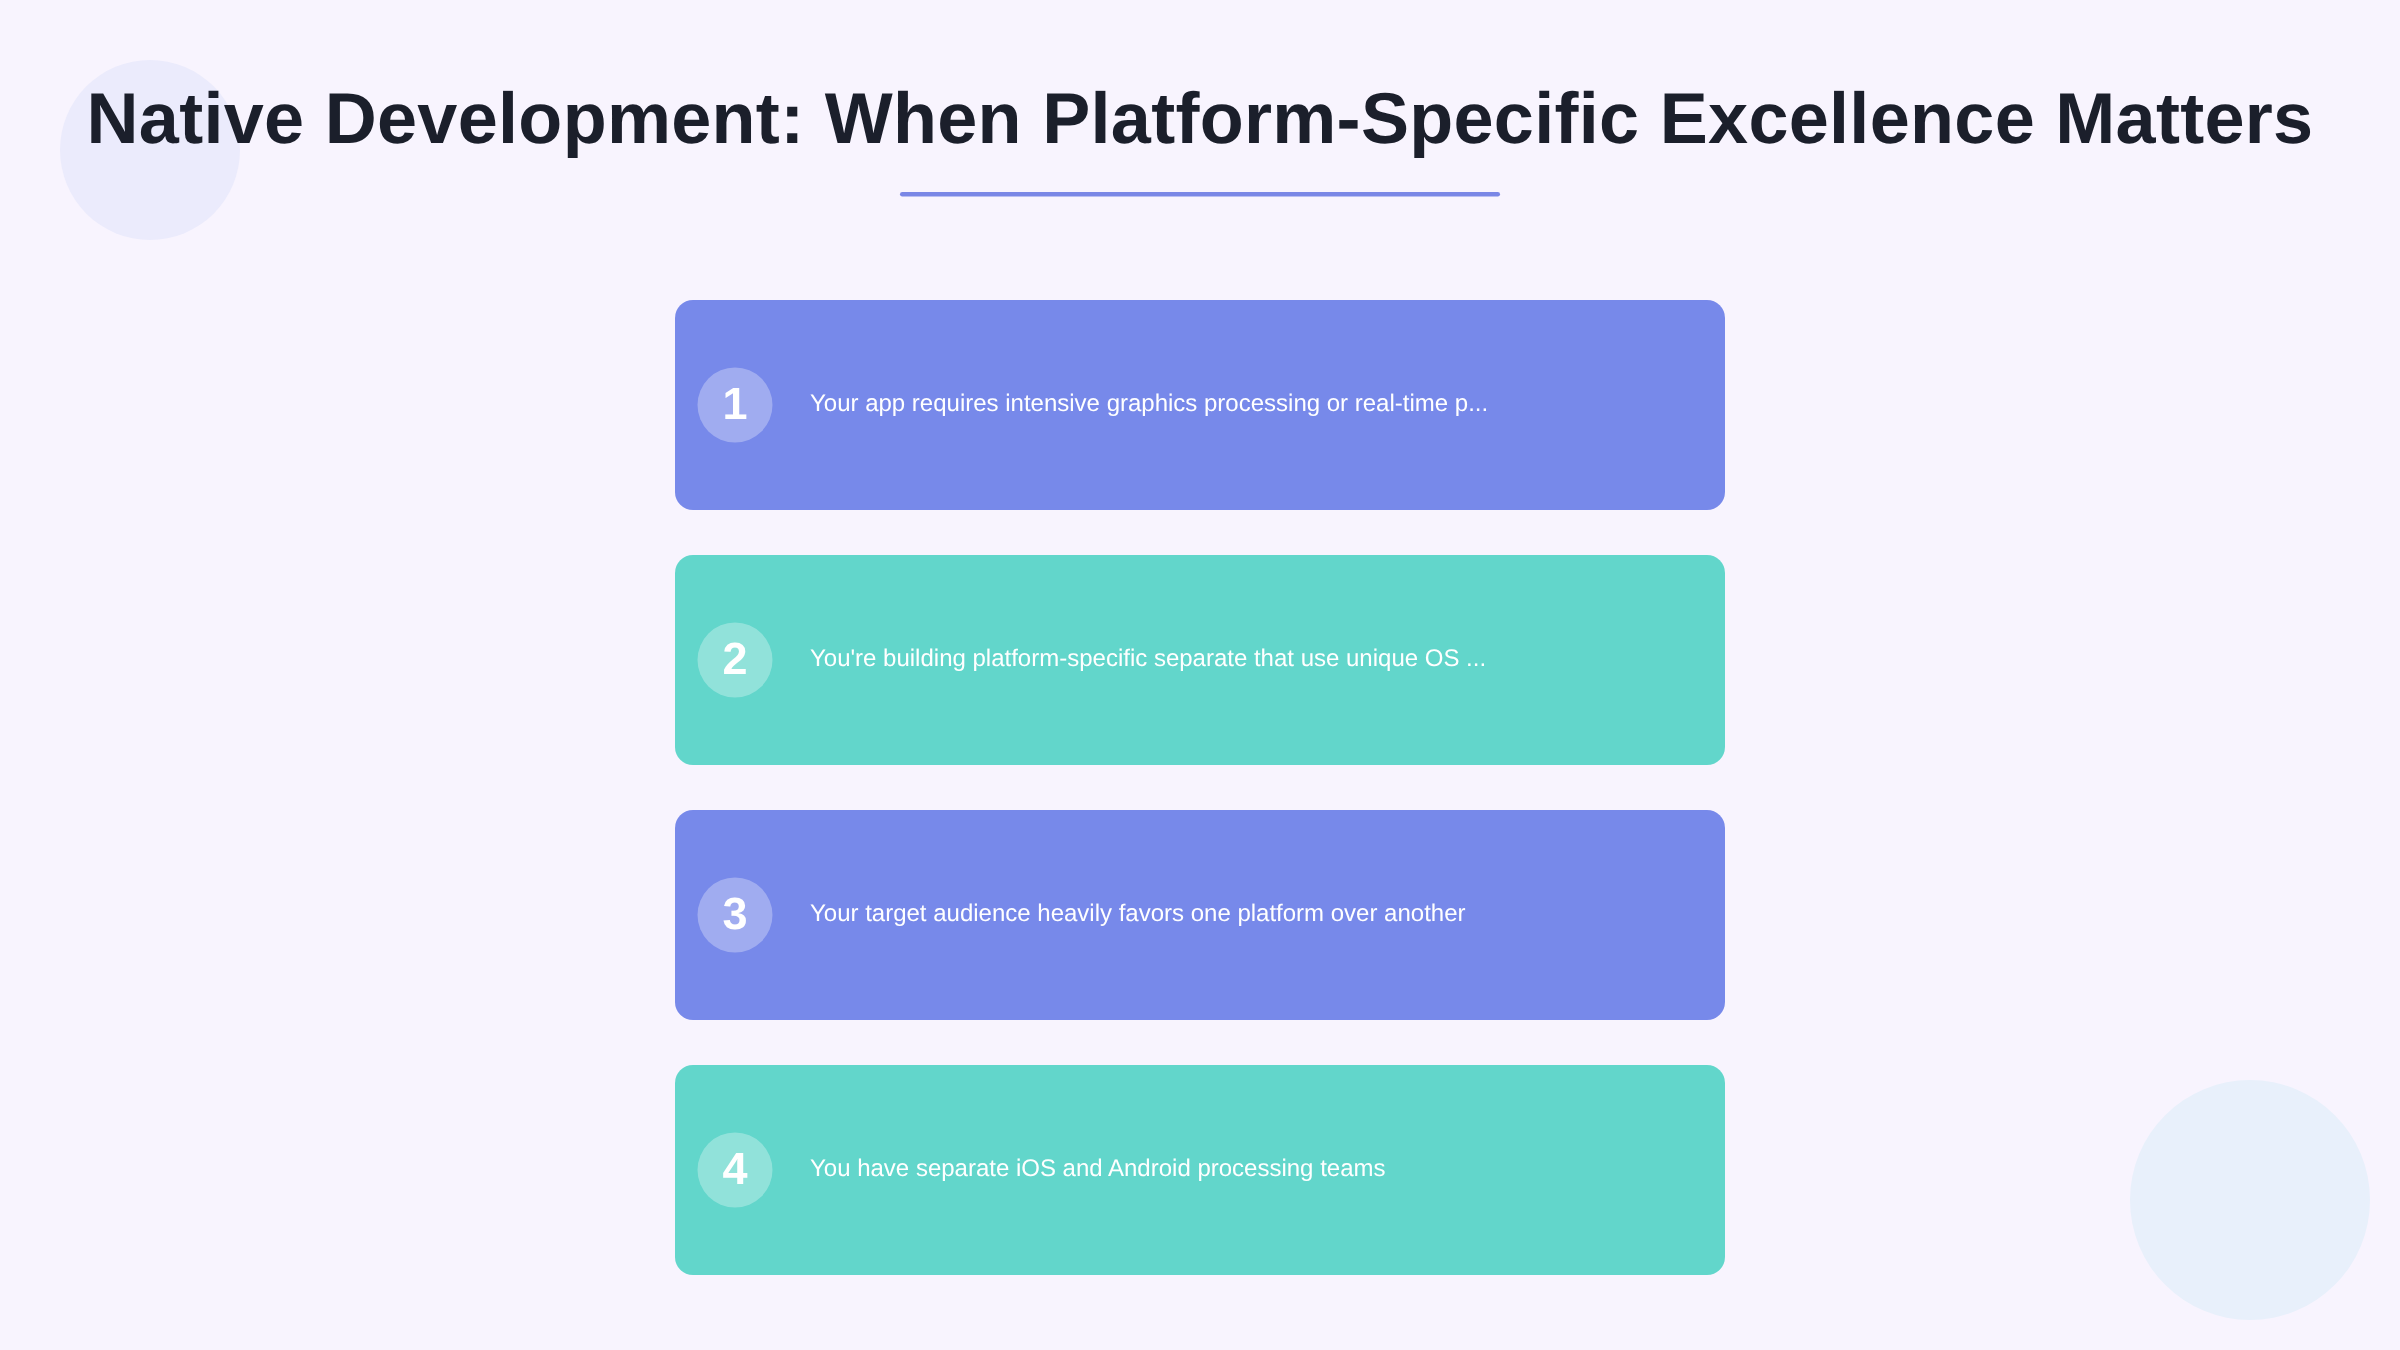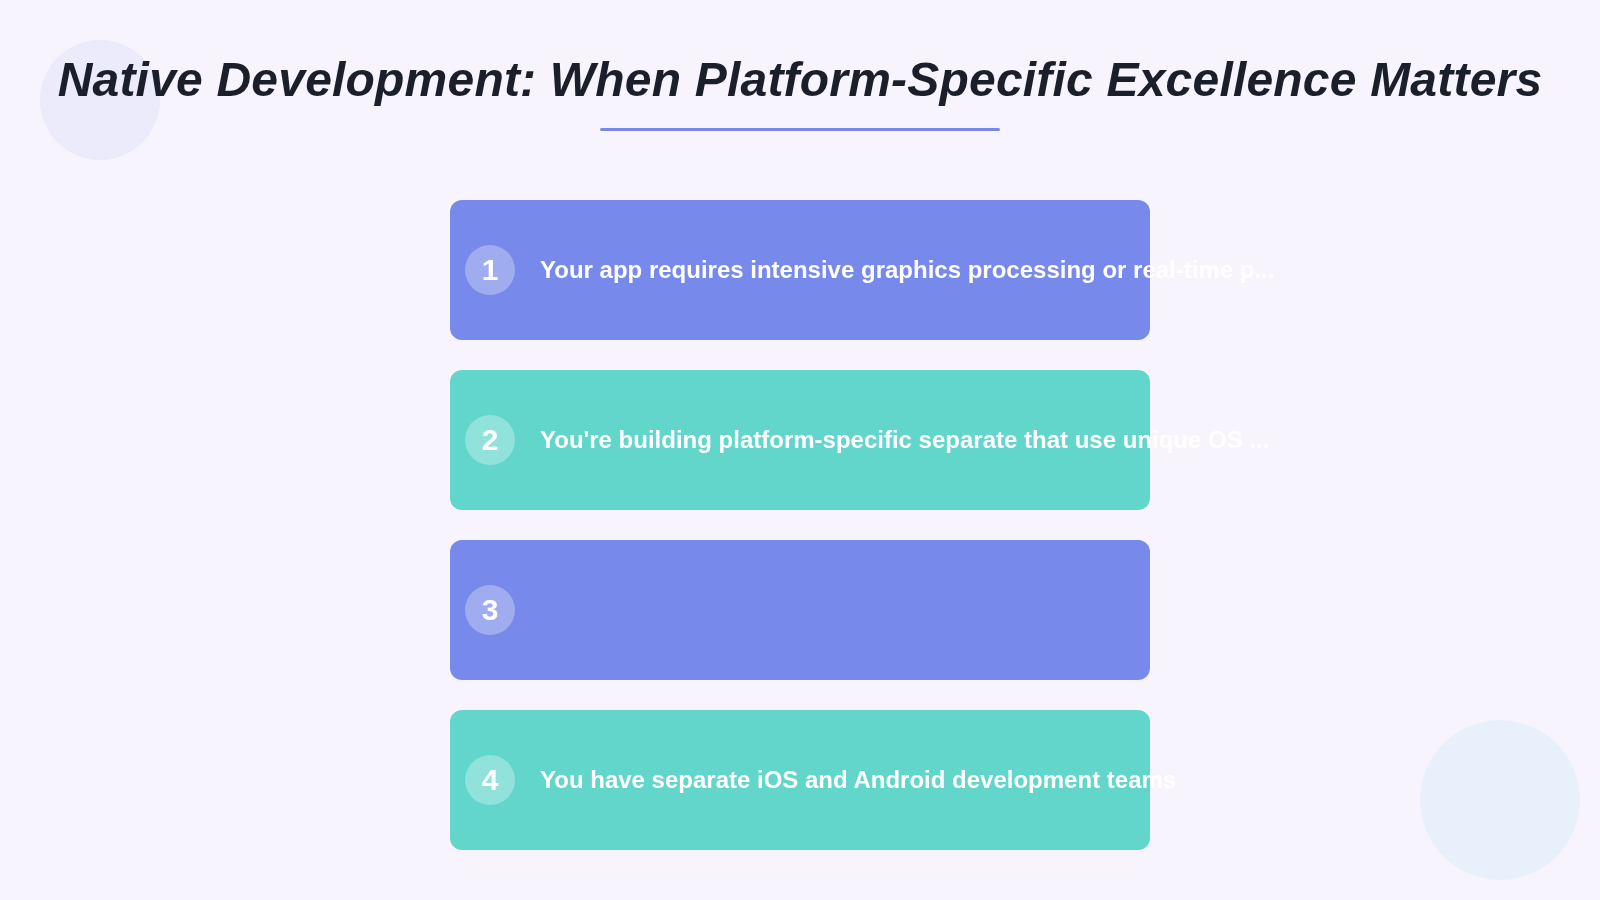--- a/index.html
+++ b/index.html
@@ -10,21 +10,20 @@
     font-family: "Liberation Sans", sans-serif;
   }
   .deco-circle { position: absolute; border-radius: 50%; }
   .deco-tl { left: 40px; top: 40px; width: 120px; height: 120px; background: #ebebfc; }
   .deco-br { left: 1420px; top: 720px; width: 160px; height: 160px; background: #e8f0fb; }
   .title {
     position: absolute; left: 0; right: 0; top: 52px;
     text-align: center; margin: 0;
     font-size: 48px; font-weight: bold; color: #1b1f2b;
     letter-spacing: 0.2px;
-    font-style: italic;
   }
   .underline {
     position: absolute; left: 600px; top: 128px; width: 400px; height: 3px;
     background: #7a87e6; border-radius: 2px;
   }
   .list {
     position: absolute; left: 450px; top: 200px; width: 700px;
     display: flex; flex-direction: column; gap: 30px;
   }
   .card {
@@ -36,23 +35,22 @@
   .card.purple { background: #7789ea; }
   .card.teal { background: #62d6cb; }
   .badge {
     width: 50px; height: 50px; border-radius: 50%;
     background: rgba(255,255,255,0.3);
     color: #ffffff; font-weight: bold; font-size: 30px;
     display: flex; align-items: center; justify-content: center;
     flex-shrink: 0;
   }
   .card-text {
-    margin-left: 25px; color: #ffffff; font-size: 24px;
+    margin-left: 25px; color: #ffffff; font-size: 16px;
     white-space: nowrap;
-    font-weight: bold;
   }
 </style>
 </head>
 <body>
 
 <div class="deco-circle deco-tl"></div>
 <div class="deco-circle deco-br"></div>
 
 <h1 class="title">Native Development: When Platform-Specific Excellence Matters</h1>
 <div class="underline"></div>
@@ -61,18 +59,19 @@
   <div class="card purple">
     <div class="badge">1</div>
     <div class="card-text">Your app requires intensive graphics processing or real-time p...</div>
   </div>
   <div class="card teal">
     <div class="badge">2</div>
     <div class="card-text">You're building platform-specific separate that use unique OS ...</div>
   </div>
   <div class="card purple">
     <div class="badge">3</div>
+    <div class="card-text">Your target audience heavily favors one platform over another</div>
   </div>
   <div class="card teal">
     <div class="badge">4</div>
-    <div class="card-text">You have separate iOS and Android development teams</div>
+    <div class="card-text">You have separate iOS and Android processing teams</div>
   </div>
 </div>
 
 </body></html>

